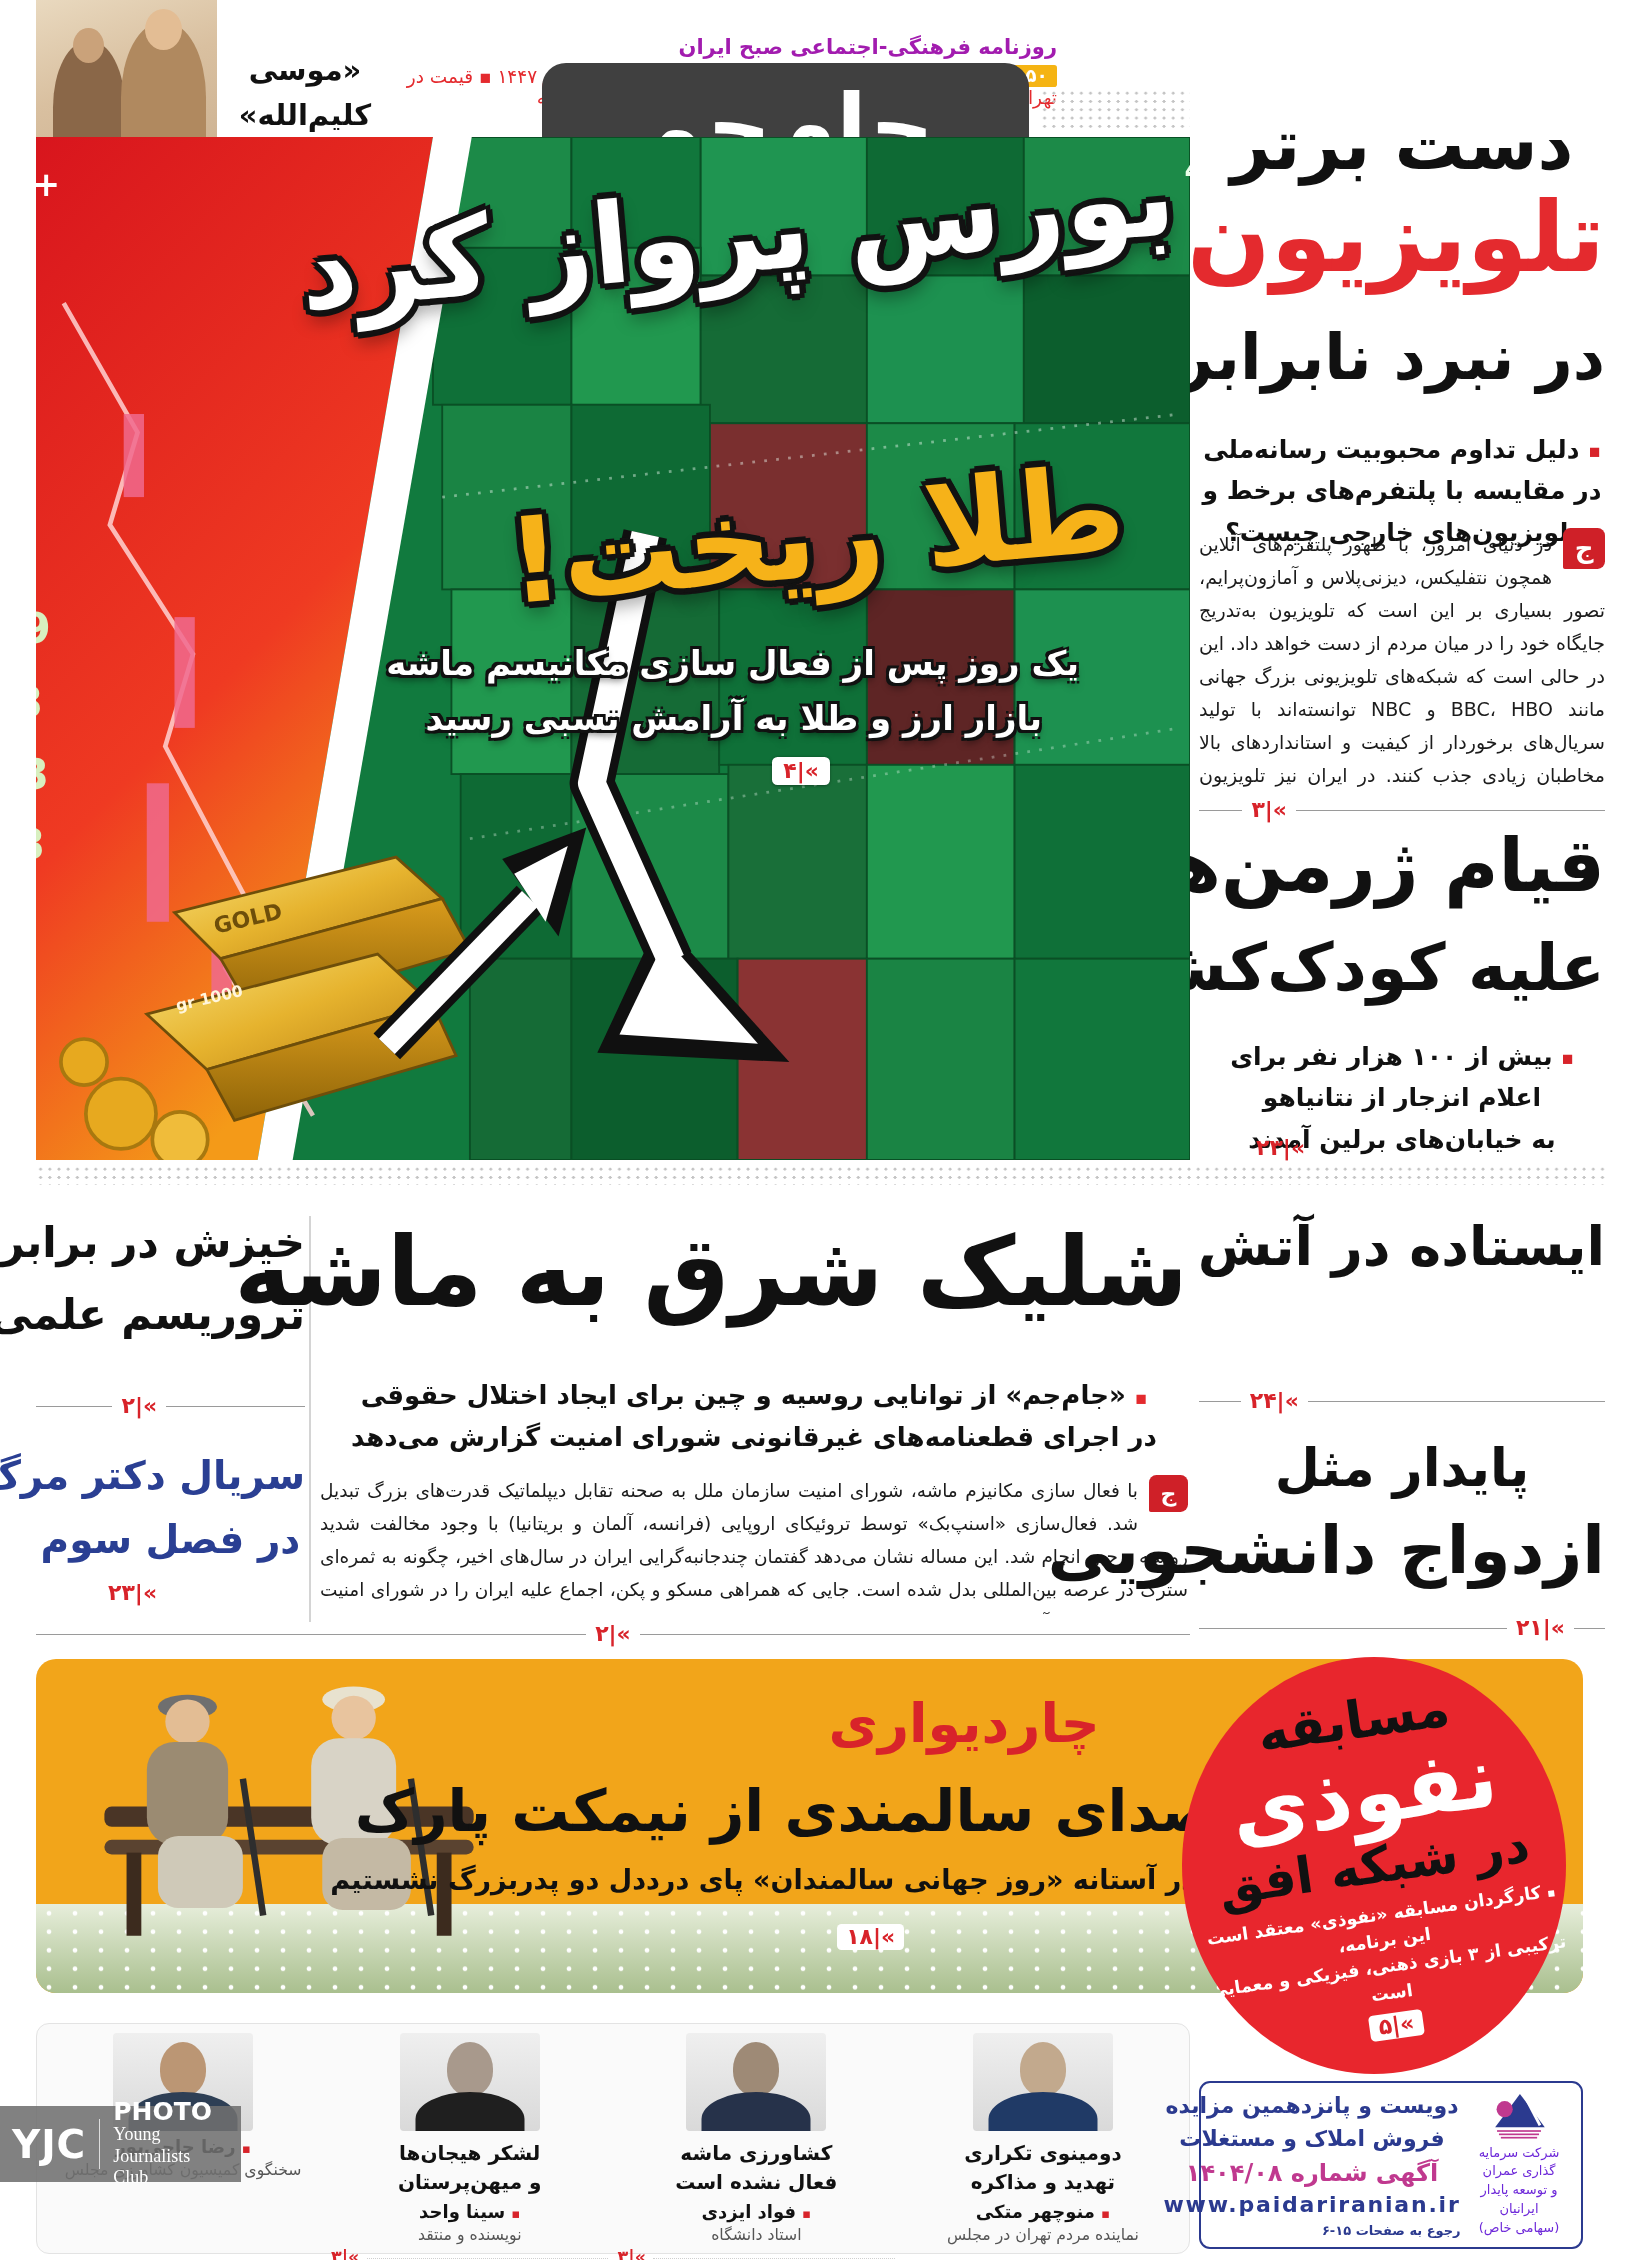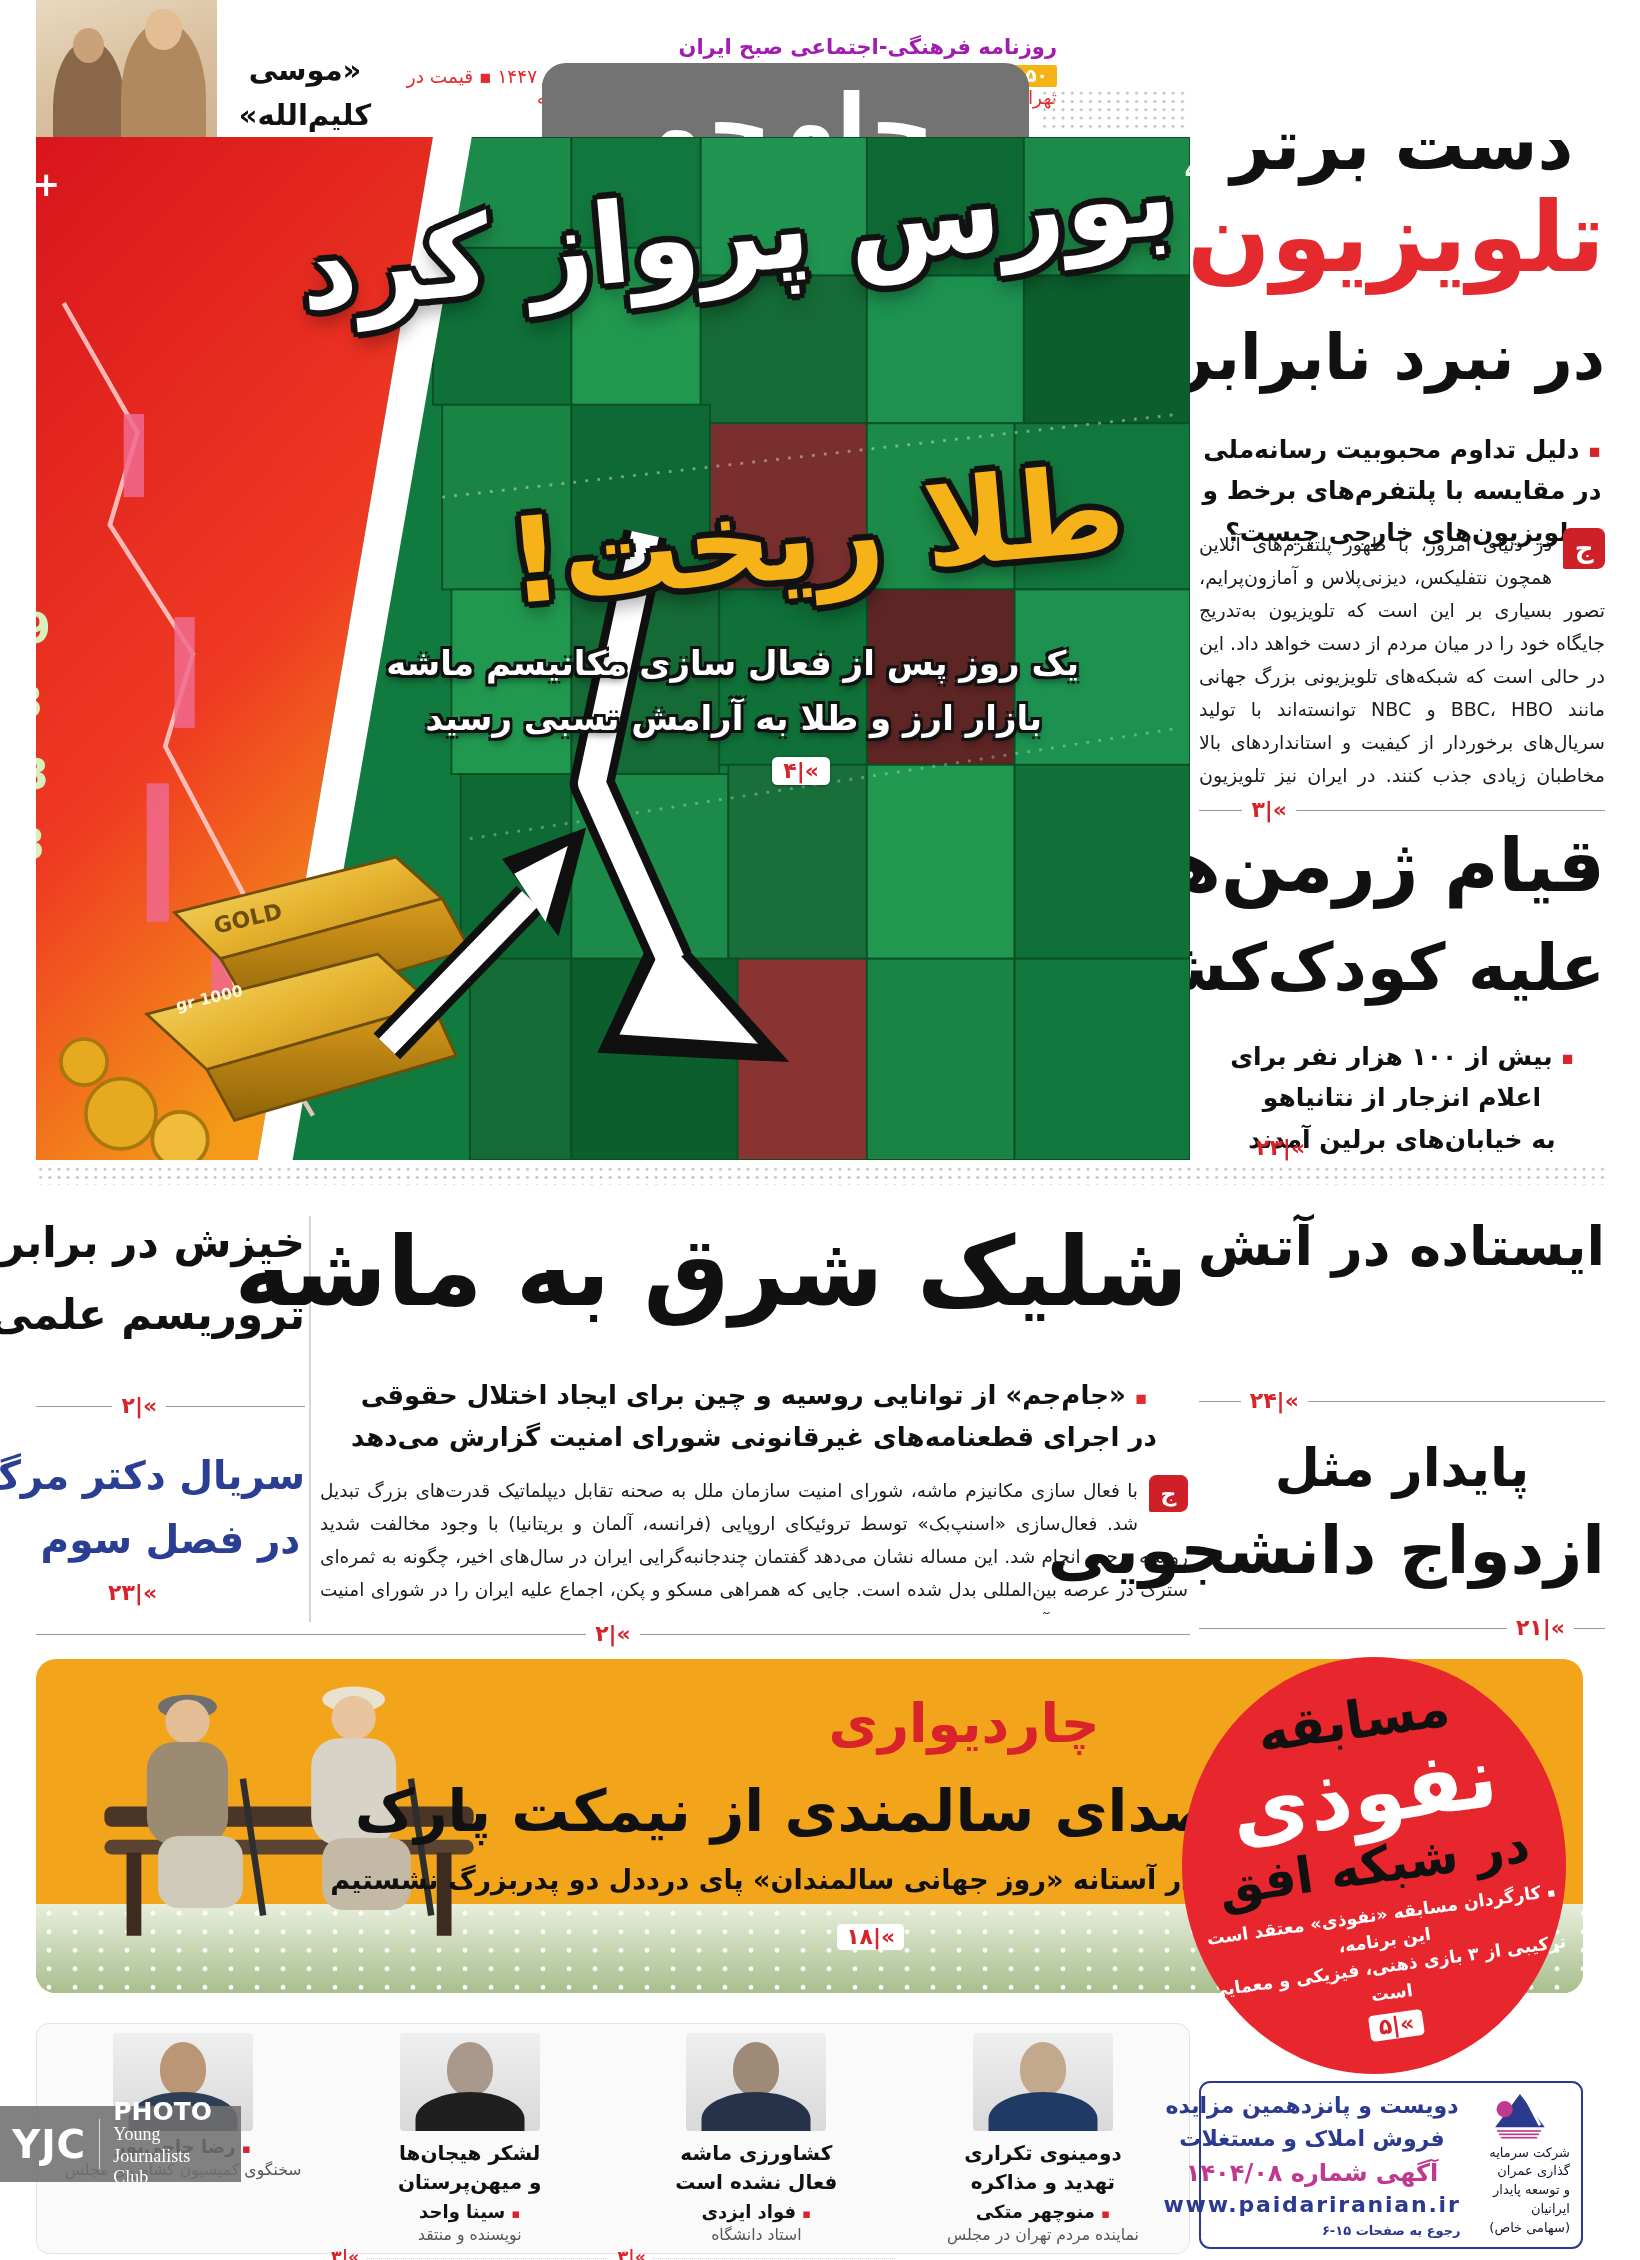--- a/index.html
+++ b/index.html
@@ -13,21 +13,21 @@
            font-size:22px;display:inline-block;line-height:1;}
   .dots{background-image:radial-gradient(circle,#c4c4c4 1.4px,transparent 1.6px);
         background-size:9.2px 8.3px;}
   .ruleref{display:flex;direction:ltr;align-items:center;gap:9.2px;}
   .rline{height:0.9px;background:#9a9a9a;}
   
   .mast-photo{left:37px;top:0;width:181px;height:174px;overflow:hidden;
       background:linear-gradient(160deg,#e9d9bf 0%,#d9c0a0 45%,#cbb090 100%);}
   .fig{position:absolute;border-radius:48% 48% 18% 18%;}
   .mast-caption{left:185px;top:48px;width:242px;font-size:29px;line-height:1.55;font-weight:bold;text-align:center;}
-  .logo-box{left:543px;top:63px;width:487px;height:127px;background:#737373;border-radius:24px;
+  .logo-box{left:543px;top:63px;width:487px;height:127px;background:#404040;border-radius:24px;
       display:flex;align-items:center;justify-content:center;color:#fff;font-size:89px;font-weight:bold;
       letter-spacing:-1.8px;box-shadow:0 1.8px 0 #b71c20;}
   .pubinfo{left:388px;top:20px;width:670px;text-align:right;}
   .pub-tagline{color:#a21caf;font-weight:bold;font-size:21px;margin-top:15px;}
   .pub-date{color:#e42a2e;font-size:18.5px;margin-top:5.5px;}
   .issue-badge{background:#f5b413;color:#fff;font-weight:bold;padding:0.9px 9.2px;border-radius:2.8px;margin-left:7.4px;display:inline-block;}
   
   .sb{left:1200px;width:406px;}
   .sb-h1{font-size:70px;font-weight:bold;line-height:1.05;}
   .sb-h1-red{font-size:98px;color:#e42a2e;font-weight:bold;line-height:1.0;}
@@ -100,21 +100,21 @@
   .yjc-club{font-size:18px;line-height:1.2;font-family:Liberation Serif, serif;}
   
   .cad{left:1200px;top:2081px;width:384px;height:168px;background:#fff;border:2.8px solid #2b3a8f;
      border-radius:11px;box-sizing:border-box;display:flex;direction:rtl;padding:9.2px 11px;gap:7.4px;}
   .cad-main{flex:1;text-align:center;display:flex;flex-direction:column;justify-content:space-between;}
   .cad-l{color:#2b3a8f;font-weight:bold;font-size:22px;line-height:1.25;}
   .cad-mag{color:#c0398f;font-weight:bold;font-size:24px;}
   .cad-url{color:#2b3a8f;font-weight:bold;font-size:22px;direction:ltr;letter-spacing:1.8px;}
   .cad-note{color:#2b3a8f;font-size:13px;font-weight:bold;text-align:right;}
   .cad-logo{width:122px;display:flex;flex-direction:column;align-items:center;justify-content:flex-start;}
-  .cad-co{color:#0f172a;font-size:13px;line-height:1.45;text-align:right;margin-top:3.7px;}
+  .cad-co{color:#6d28d9;font-size:13px;line-height:1.45;text-align:center;margin-top:3.7px;}
 </style>
 </head>
 <body>
 
 <div class="page">
 
   <div class="abs mast-photo">
     <div class="fig" style="left:16.6px;top:41px;width:72px;height:138px;background:#8a6748;"></div>
     <div class="abs" style="left:37px;top:28px;width:31px;height:35px;border-radius:50%;background:#caa27a;"></div>
     <div class="fig" style="left:85px;top:22px;width:85px;height:157px;background:#b0895f;"></div>

